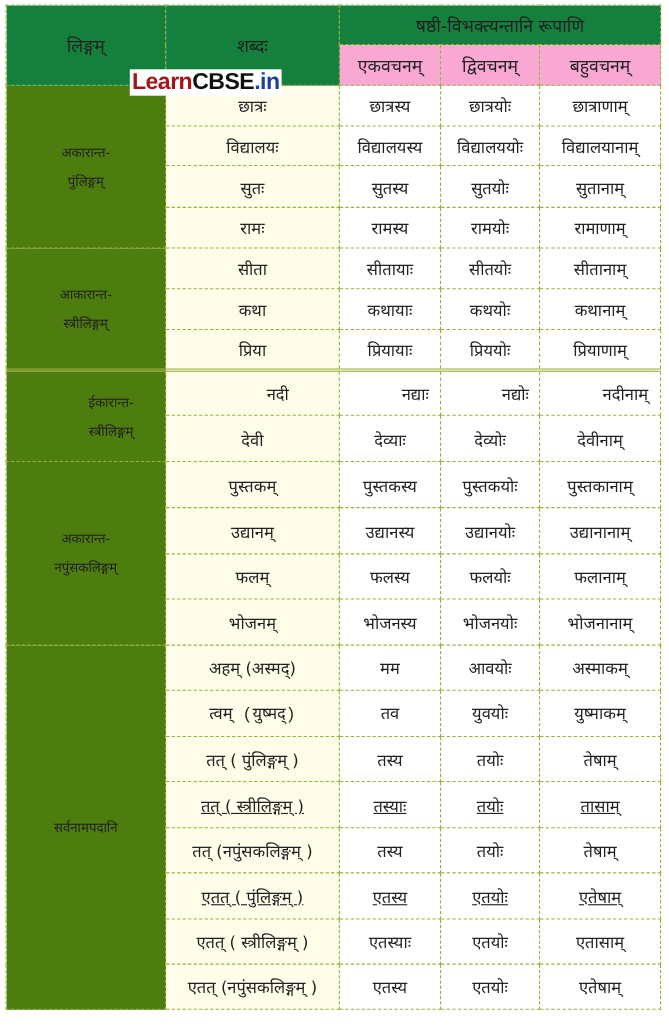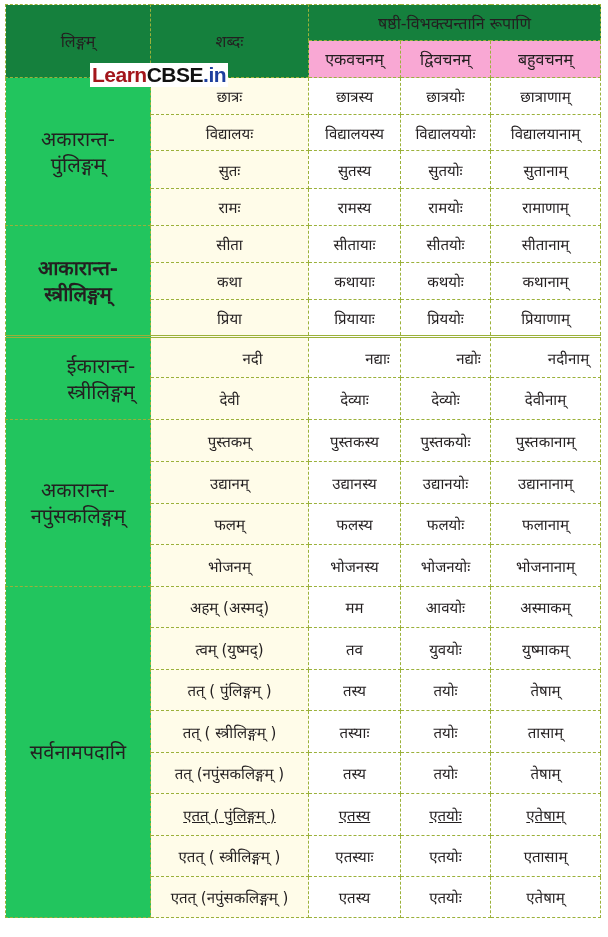--- a/index.html
+++ b/index.html
@@ -3,25 +3,25 @@
 <meta charset="utf-8">
 <style>
   html, body { margin:0; padding:0; background:#ffffff; }
   body { width:608px; height:937px; position:relative; overflow:hidden;
          font-family:"DejaVu Sans", "Liberation Sans", sans-serif; color:#231f20; }
   .tbl { position:absolute; left:5px; top:4px; width:595px; border-collapse:collapse; table-layout:fixed; }
   .tbl td, .tbl th { border:1px dashed #9bb13a; text-align:center; vertical-align:middle;
          font-size:15px; font-weight:normal; padding:0 2px; white-space:nowrap; }
   .tbl th { background:#15803d; font-size:16px; }
   .tbl th.sub { background:#f9a8d4; }
-  .tbl td.grp { background:#22c55e; font-size:20px; white-space:normal; line-height:26px; }
+  .tbl td.grp { background:#4d7c0f; font-size:12px; white-space:normal; line-height:26px; }
   .tbl td.word { background:#fffce9;text-align:center; }
   .tbl td.val { background:#ffffff; }
   .tbl tr.gap td { border-top:3px double #9bb13a;padding-left:48px; }
-  .watermark { position:absolute; left:90px; top:63px; height:24px; padding:0 2px;
+  .watermark { position:absolute; left:118px; top:63px; height:24px; padding:0 2px;
          background:#ffffff; font-family:"Liberation Sans", sans-serif; font-weight:bold;
          font-size:21px; line-height:24px; letter-spacing:-0.5px; }
   .wm-a { color:#a3151b; } .wm-b { color:#111111; } .wm-c { color:#1d3f9e; }
 </style>
 </head>
 <body>
 
 <table class="tbl">
   <colgroup>
     <col style="width:145px">
@@ -63,21 +63,21 @@
         <td class="val">सुतयोः</td>
         <td class="val">सुतानाम्</td>
       </tr>
       <tr style="height: 37px;">
         <td class="word">रामः</td>
         <td class="val">रामस्य</td>
         <td class="val">रामयोः</td>
         <td class="val">रामाणाम्</td>
       </tr>
       <tr style="height: 37px;">
-        <td class="grp" rowspan="3" style="white-space: pre-line; font-weight: bold;">आकारान्त-
+        <td class="grp" rowspan="3" style="white-space: pre-line;">आकारान्त-
 स्त्रीलिङ्गम्</td>
         <td class="word">सीता</td>
         <td class="val">सीतायाः</td>
         <td class="val">सीतयोः</td>
         <td class="val">सीतानाम्</td>
       </tr>
       <tr style="height: 37px;">
         <td class="word">कथा</td>
         <td class="val">कथायाः</td>
         <td class="val">कथयोः</td>
@@ -129,33 +129,33 @@
         <td class="val">भोजनयोः</td>
         <td class="val">भोजनानाम्</td>
       </tr>
       <tr style="height: 41px;">
         <td class="grp" rowspan="8" style="white-space: pre-line;">सर्वनामपदानि</td>
         <td class="word">अहम् (अस्मद्)</td>
         <td class="val">मम</td>
         <td class="val">आवयोः</td>
         <td class="val">अस्माकम्</td>
       </tr>
-      <tr style="height: 42px;">
+      <tr style="height: 42px; font-family: Liberation Mono, monospace;">
         <td class="word">त्वम् (युष्मद्)</td>
         <td class="val">तव</td>
         <td class="val">युवयोः</td>
         <td class="val">युष्माकम्</td>
       </tr>
       <tr style="height: 41px;">
         <td class="word">तत् ( पुंलिङ्गम् )</td>
         <td class="val">तस्य</td>
         <td class="val">तयोः</td>
         <td class="val">तेषाम्</td>
       </tr>
-      <tr style="height: 42px;">
+      <tr style="height: 42px; text-decoration: underline;">
         <td class="word">तत् ( स्त्रीलिङ्गम् )</td>
         <td class="val">तस्याः</td>
         <td class="val">तयोः</td>
         <td class="val">तासाम्</td>
       </tr>
       <tr style="height: 41px;">
         <td class="word">तत् (नपुंसकलिङ्गम् )</td>
         <td class="val">तस्य</td>
         <td class="val">तयोः</td>
         <td class="val">तेषाम्</td>

